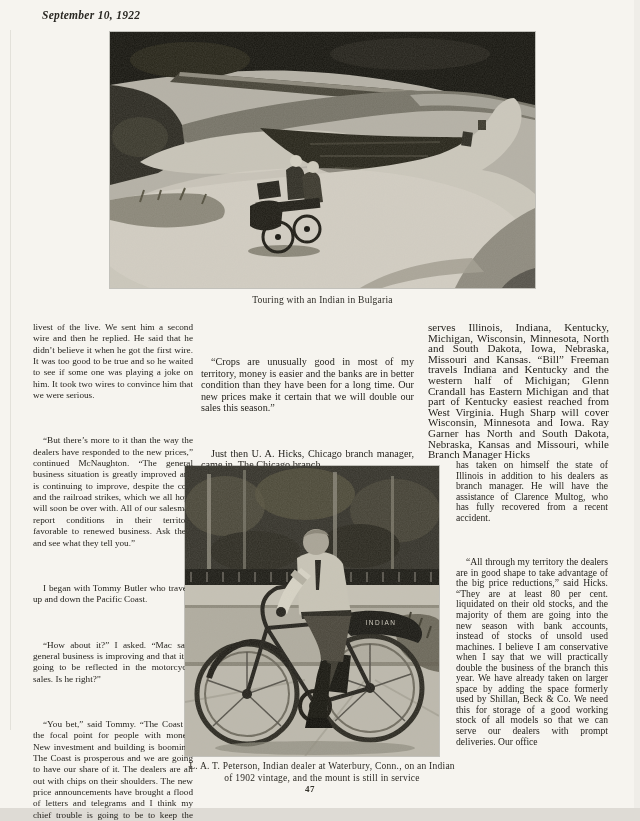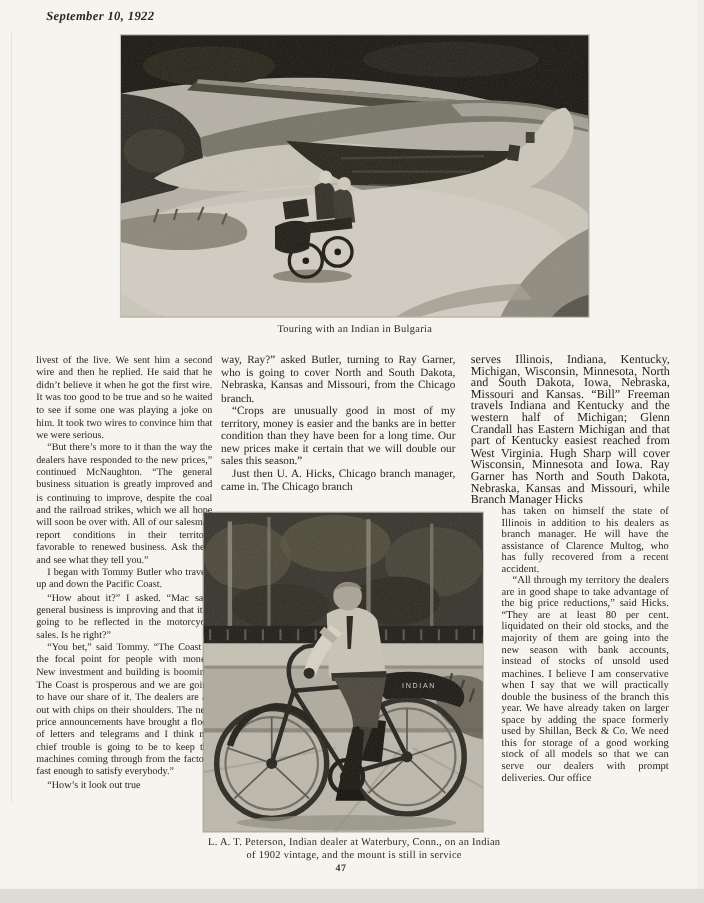--- a/index.html
+++ b/index.html
@@ -25,21 +25,21 @@
 
   .caption{
     position:absolute;text-align:center;font-size:9.5px;line-height:11.5px;
     color:#2b2923;letter-spacing:.25px;
   }
   #caption-top{left:110px;top:295px;width:425px;}
   #caption-bottom{left:172px;top:761px;width:300px;}
 
   .col{position:absolute;text-align:justify;text-justify:inter-word;}
   .col p{margin:0;}
-  .col p.ind{text-indent:10px;}
+  .col p.ind{text-indent:10px;margin-top:34px;}
   #col1{left:33px;top:322px;width:160px;font-size:9.2px;line-height:11.35px;}
   #col2{left:201px;top:322px;width:213px;font-size:10.2px;line-height:11.5px;}
   #col3-top{left:428px;top:322px;width:181px;font-size:11px;line-height:10.6px;}
   #col3-side{left:456px;top:460px;width:152px;font-size:9.6px;line-height:10.55px;}
 
   .page-number{
     position:absolute;left:185px;top:784px;width:250px;text-align:center;
     font-size:9px;color:#35332c;letter-spacing:.5px;font-weight:bold;
   }
 </style>
@@ -116,21 +116,20 @@
 <div class="col" id="col1">
   <p>livest of the live.  We sent him a second wire and then he replied.  He said that he didn’t believe it when he got the first wire.  It was too good to be true and so he waited to see if some one was playing a joke on him.  It took two wires to convince him that we were serious.</p>
   <p class="ind">“But there’s more to it than the way the dealers have responded to the new prices,” continued McNaughton.  “The general business situation is greatly improved and is continuing to improve, despite the coal and the railroad strikes, which we all hope will soon be over with.  All of our salesman report conditions in their territory favorable to renewed business.  Ask them and see what they tell you.”</p>
   <p class="ind">I began with Tommy Butler who travels up and down the Pacific Coast.</p>
   <p class="ind">“How about it?” I asked. “Mac says general business is improving and that it is going to be reflected in the motorcycle sales.  Is he right?”</p>
   <p class="ind">“You bet,” said Tommy. “The Coast is the focal point for people with money.  New investment and building is booming.  The Coast is prosperous and we are going to have our share of it.  The dealers are all out with chips on their shoulders.  The new price announcements have brought a flood of letters and telegrams and I think my chief trouble is going to be to keep the machines coming through from the factory fast enough to satisfy everybody.”</p>
   <p class="ind">“How’s it look out true</p>
 </div>
 
 <div class="col" id="col2">
-  <p>way, Ray?” asked Butler, turning to Ray Garner, who is going to cover North and South Dakota, Nebraska, Kansas and Missouri, from the Chicago branch.</p>
   <p class="ind">“Crops are unusually good in most of my territory, money is easier and the banks are in better condition than they have been for a long time. Our new prices make it certain that we will double our sales this season.”</p>
   <p class="ind">Just then U. A. Hicks, Chicago branch manager, came in.  The Chicago branch</p>
 </div>
 
 <div class="col" id="col3-top">
   <p>serves Illinois, Indiana, Kentucky, Michigan, Wisconsin, Minnesota, North and South Dakota, Iowa, Nebraska, Missouri and Kansas.  “Bill” Freeman travels Indiana and Kentucky and the western half of Michigan; Glenn Crandall has Eastern Michigan and that part of Kentucky easiest reached from West Virginia. Hugh Sharp will cover Wisconsin, Minnesota and Iowa.  Ray Garner has North and South Dakota, Nebraska, Kansas and Missouri, while Branch Manager Hicks</p>
 </div>
 
 <div class="col" id="col3-side">
   <p>has taken on himself the state of Illinois in addition to his dealers as branch manager. He will have the assistance of Clarence Multog, who has fully recovered from a recent accident.</p>

